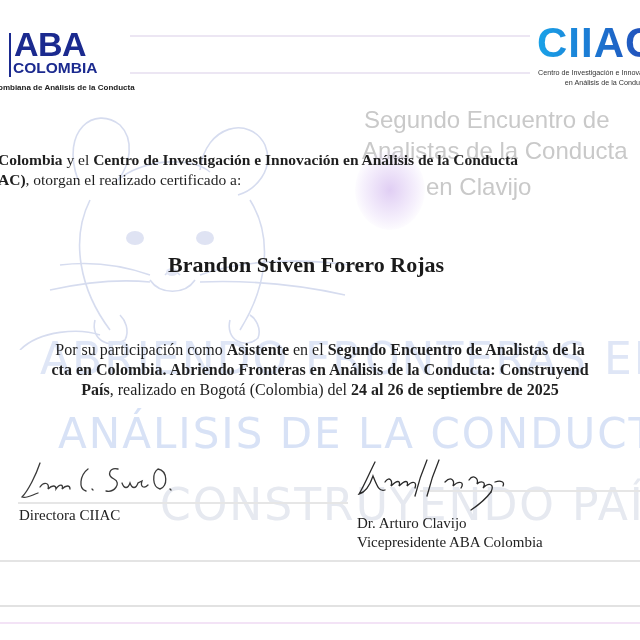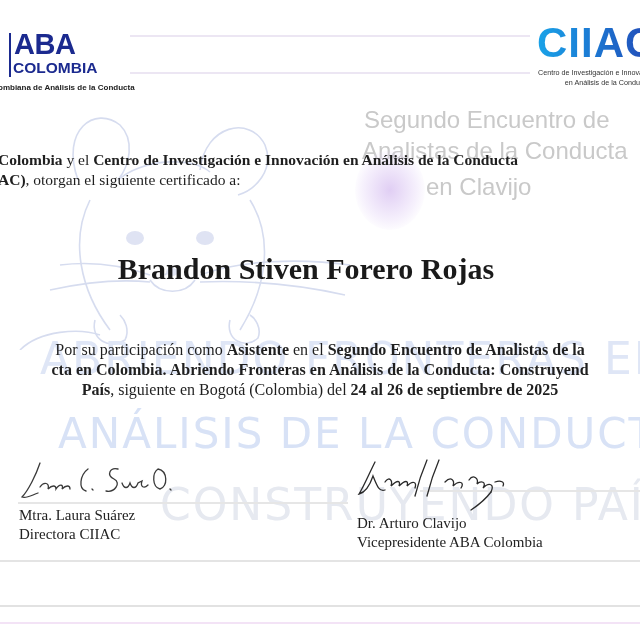--- a/index.html
+++ b/index.html
@@ -11,21 +11,21 @@
     }
     .abs { position: absolute; }
 
     
     .deco-line { position: absolute; height: 2px; background: #ece6f3; }
 
     
     .aba-bar { left: 9px; top: 33px; width: 2px; height: 44px; background: #1b2a8f; }
     .aba-title {
       left: 14px; top: 29px; font-family: "Liberation Sans", sans-serif; font-weight: bold;
-      font-size: 29px; line-height: 30px; color: #1b2a8f; letter-spacing: -0.5px;
+      font-size: 34px; line-height: 30px; color: #1b2a8f; letter-spacing: -0.5px;
     }
     .aba-sub {
       left: 13px; top: 60px; font-family: "Liberation Sans", sans-serif; font-weight: bold;
       font-size: 15.5px; line-height: 16px; color: #1b2a8f;
     }
     .aba-tagline {
       left: -2px; top: 83px; font-family: "Liberation Sans", sans-serif; font-weight: bold;
       font-size: 8px; color: #222; white-space: nowrap;
     }
 
@@ -60,21 +60,21 @@
     .mouse { left: 0; top: 90px; width: 360px; height: 260px; }
 
     
     .intro {
       left: -2px; top: 150px; width: 640px; font-size: 15.5px; line-height: 20px;
       white-space: nowrap;
     }
     .intro b, .part b { font-weight: bold; }
     .recipient {
       left: 0; top: 252px; width: 612px; text-align: center;
-      font-size: 30px; font-weight: bold; color: #1a1a1a;
+      font-size: 22px; font-weight: bold; color: #1a1a1a;
     }
     .part {
       left: -25px; top: 340px; width: 690px; text-align: center;
       font-size: 16px; line-height: 20px; white-space: nowrap;
     }
 
     
     .sig-line { position: absolute; height: 2px; background: #e3e3e3; }
     .sig-img { position: absolute; }
     .signer { position: absolute; font-size: 15px; line-height: 19px; color: #222; white-space: nowrap; }
@@ -128,55 +128,54 @@
 <div class="abs ciiac-sub">
   <div>Centro de Investigación e Innovación</div>
   <div style="padding-left:20px;">en Análisis de la Conducta</div>
 </div>
 
 <div class="abs intro">
   <div>
     <b>Colombia</b><span> y el </span><b>Centro de Investigación e Innovación en Análisis de la Conducta</b>
   </div>
   <div>
-    <b>AC)</b><span>, otorgan el siguiente certificado a:</span>
+    <b>AC)</b><span>, otorgan el realizado certificado a:</span>
   </div>
 </div>
 
 <div class="abs recipient">Brandon Stiven Forero Rojas</div>
 
 <div class="abs part">
   <div>
     <span>Por su participación como </span><b>Asistente</b><span> en el </span><b>Segundo Encuentro de Analistas de la</b>
   </div>
   <div>
     <b>cta en Colombia. Abriendo Fronteras en Análisis de la Conducta: Construyend</b>
   </div>
   <div>
-    <b>País</b><span>, siguiente en Bogotá (Colombia) del </span><b>24 al 26 de septiembre de 2025</b>
+    <b>País</b><span>, realizado en Bogotá (Colombia) del </span><b>24 al 26 de septiembre de 2025</b>
   </div>
 </div>
 
 <div class="sig-line" style="left:18px; top:502px; width:330px; background:#e6e6e6;"></div>
 <div class="sig-line" style="left:420px; top:490px; width:220px; background:#e6e6e6;"></div>
 
 <svg class="sig-img" style="left:18px; top:455px;" width="155" height="50" viewBox="0 0 155 50">
   <g fill="none" stroke="#3a3a3a" stroke-width="1.3" stroke-linecap="round">
     <path d="M22 8 C18 20 10 36 4 42 C8 44 14 40 20 38"></path>
     <path d="M22 32 C26 26 32 28 30 34 C34 30 38 30 38 34 C42 28 46 30 44 34 C48 30 52 30 52 34"></path>
     <path d="M70 14 C62 20 60 34 68 36"></path>
     <path d="M74 34 L75 35"></path>
     <path d="M100 14 C92 12 88 20 96 24 C104 28 96 38 88 36"></path>
     <path d="M104 28 C106 34 110 34 112 28 C114 34 118 34 120 28 L124 26 C122 32 126 34 130 30"></path>
     <path d="M140 14 C134 18 134 32 142 34 C150 32 150 16 140 14"></path>
     <path d="M152 34 L153 35"></path>
   </g>
 </svg>
 <div class="signer" style="left:19px; top:506px;">
-  <div>Mtra. Laura Suárez</div>
   <div>Directora CIIAC</div>
 </div>
 
 <svg class="sig-img" style="left:355px; top:452px;" width="160" height="60" viewBox="0 0 160 60">
   <g fill="none" stroke="#2a2a2a" stroke-width="1.3" stroke-linecap="round">
     <path d="M20 10 C14 22 8 36 4 42 C12 40 16 30 18 24 C22 34 24 40 30 38"></path>
     <path d="M30 30 C34 24 38 28 36 34 C42 28 46 28 44 34 C50 28 54 28 52 34 C58 28 62 30 60 36"></path>
     <path d="M72 8 C66 22 62 36 60 44"></path>
     <path d="M84 8 C78 22 74 36 72 44"></path>
     <path d="M90 30 C96 24 100 28 98 34 C104 28 110 30 106 36"></path>

